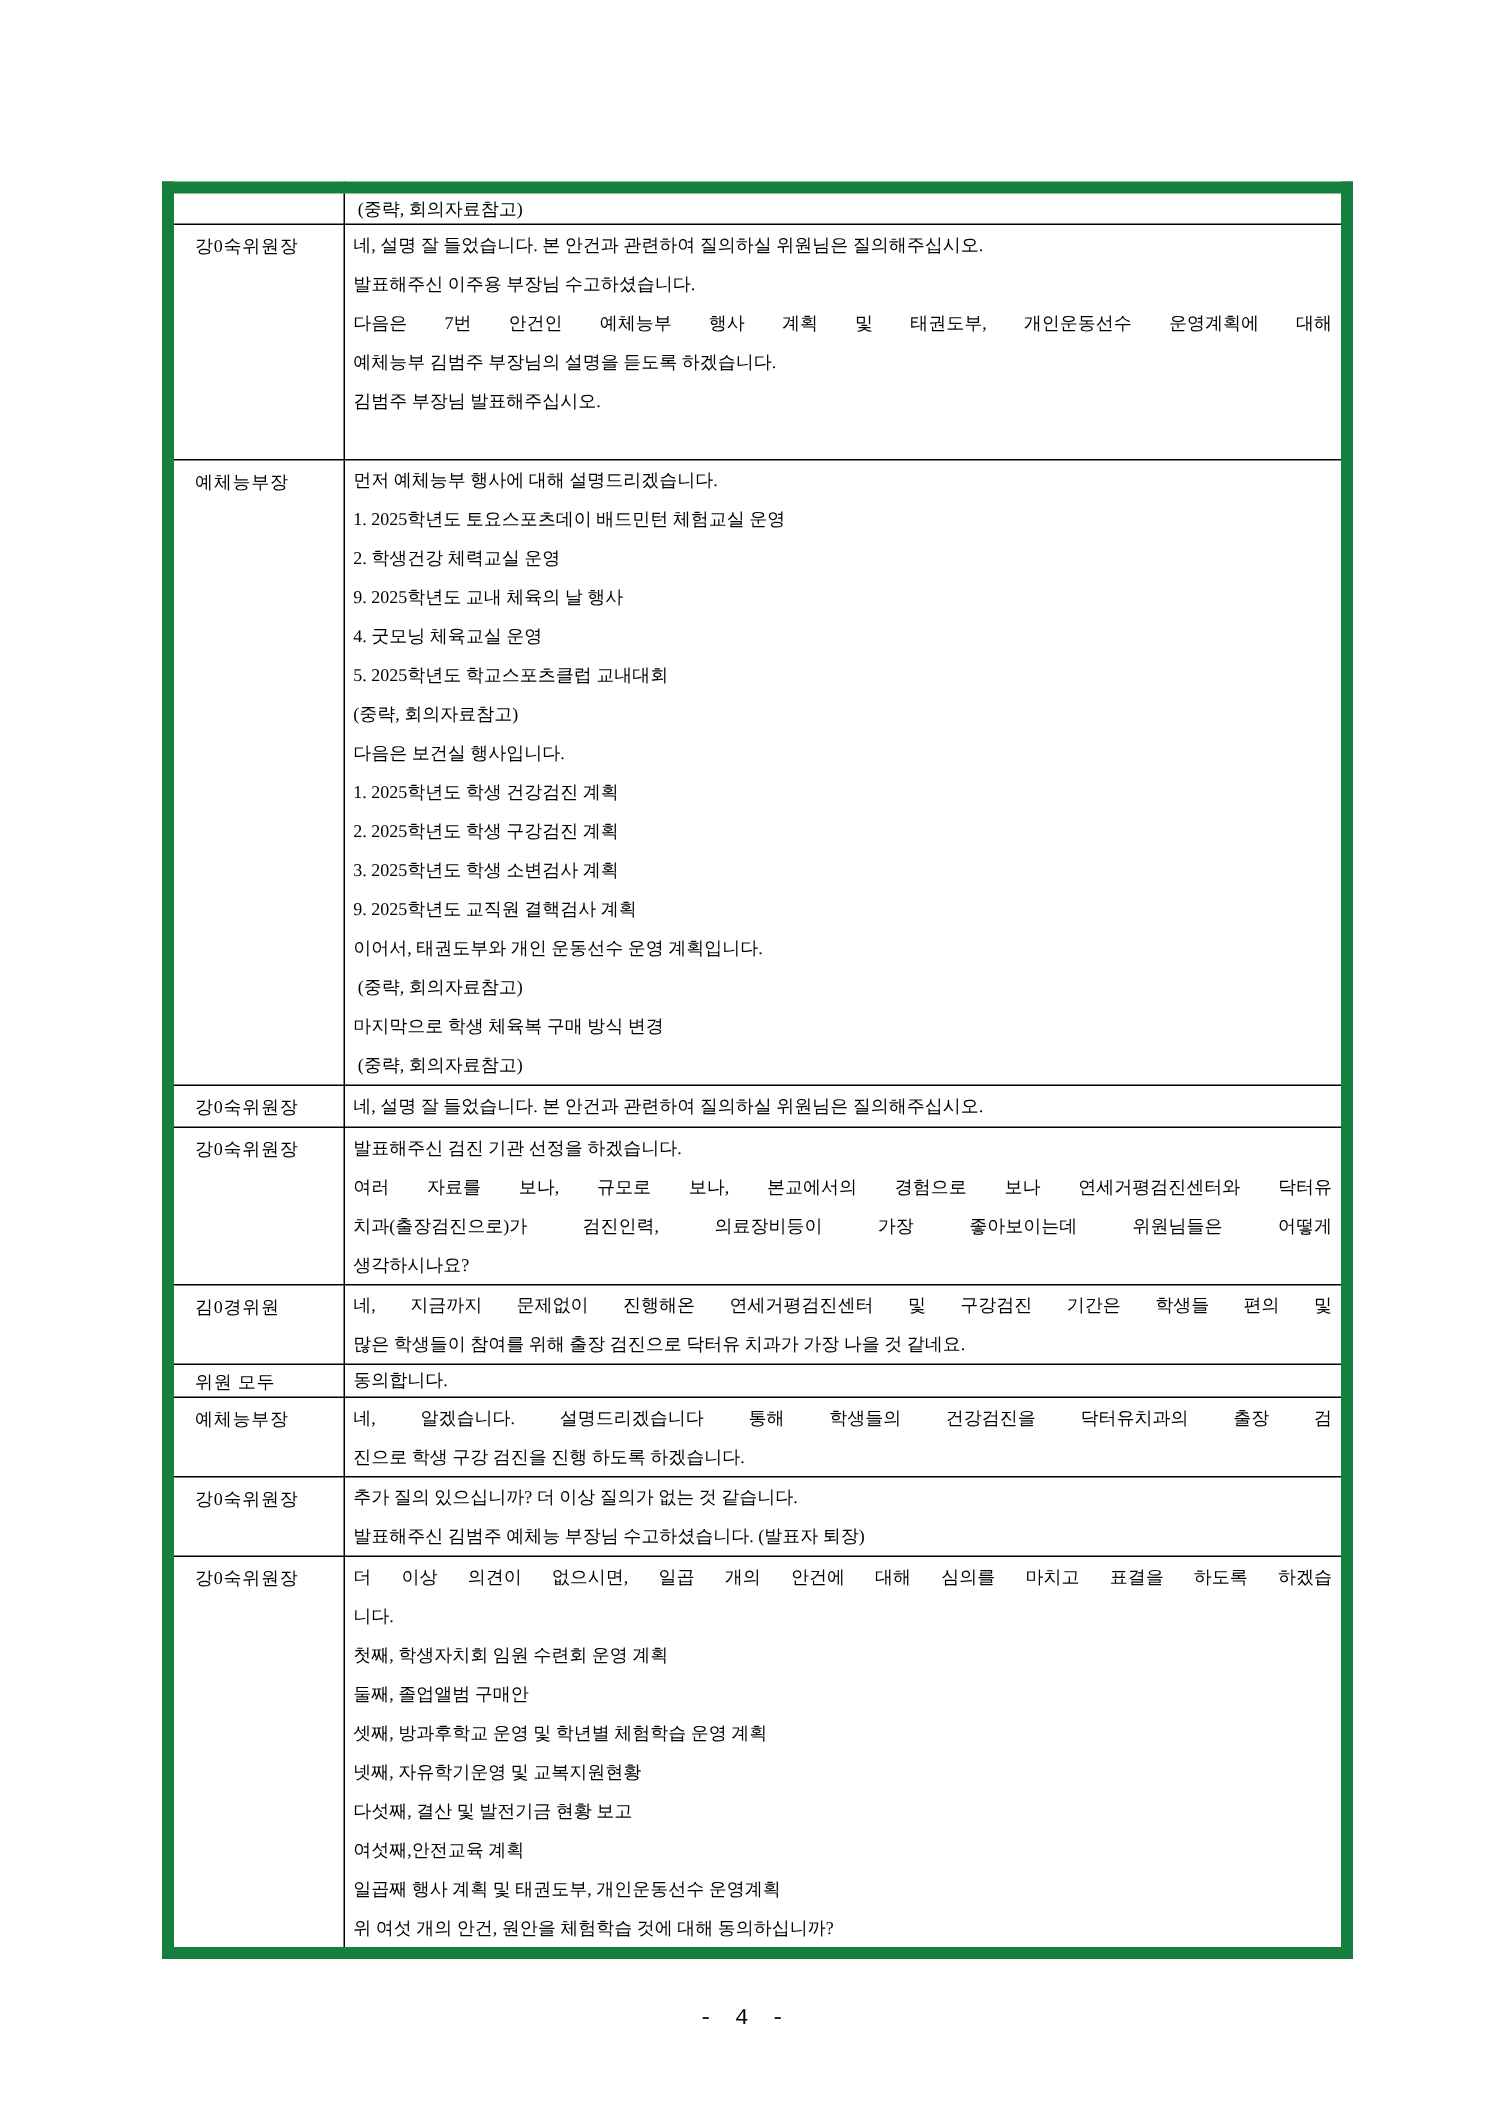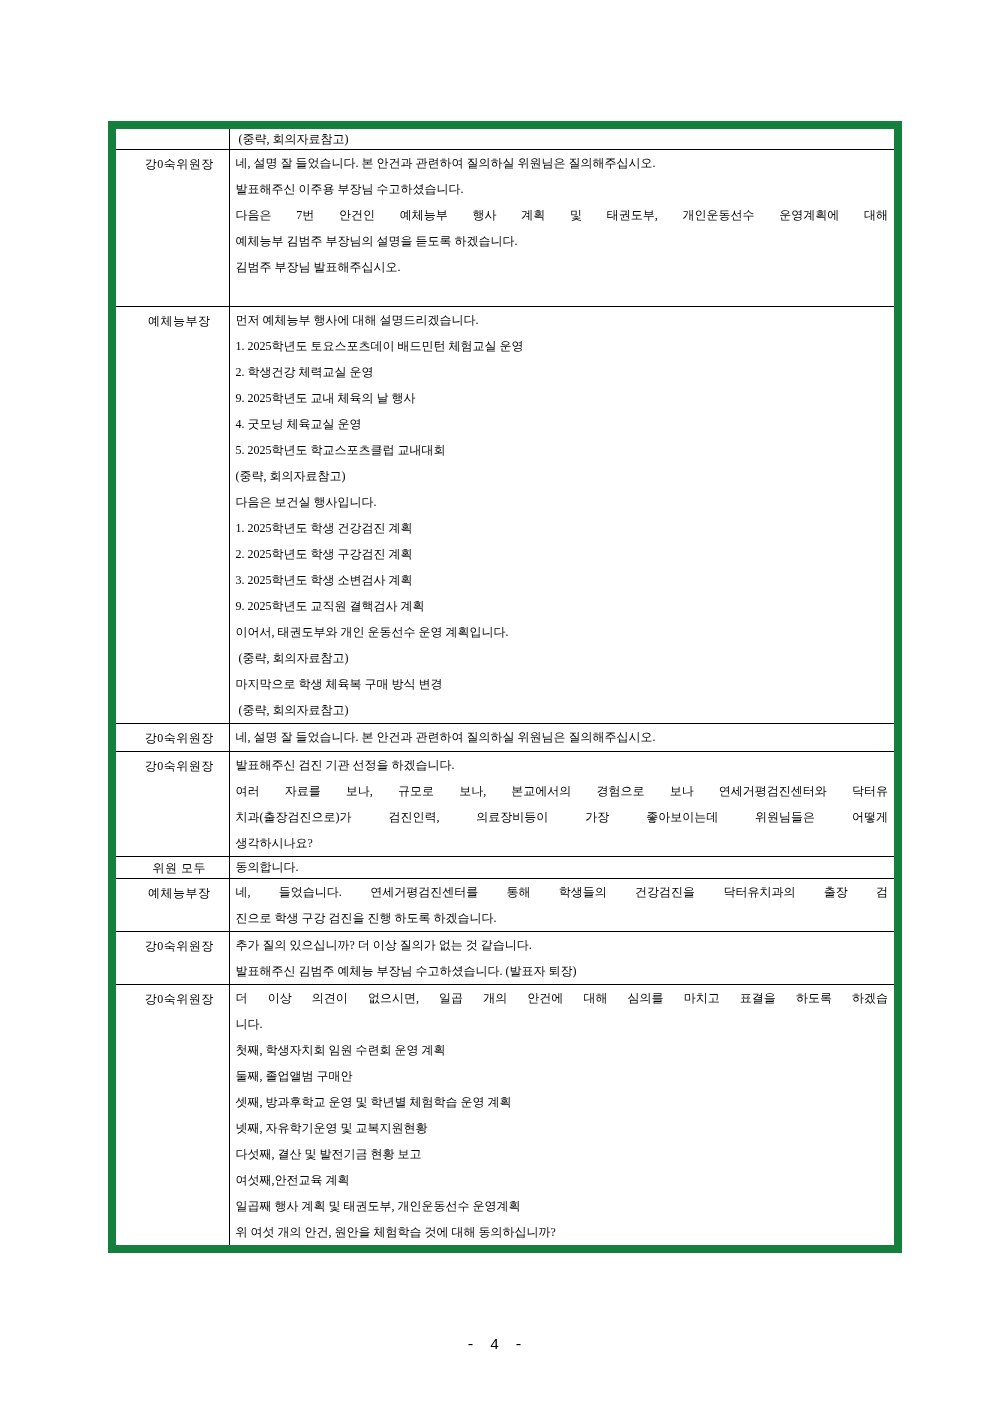--- a/index.html
+++ b/index.html
@@ -25,21 +25,20 @@
     font-size: 12px;
   }
   .col-speaker { width: 117px; }
   .col-content { width: 669px; }
   .minutes-table td {
     border: 1px solid #000000;
     vertical-align: top;
     padding: 0;
   }
   td.speaker-cell {
-    text-align: center;
     padding-top: 1px;
     line-height: 26px;
     letter-spacing: 0.5px;
     overflow: hidden;
     padding-left: 14px;
   }
   td.content-cell {
     padding: 0 6px 0 6px;
     overflow: hidden;
   }
@@ -124,30 +123,37 @@
       </tr>
       <tr>
         <td class="speaker-cell">강0숙위원장</td>
         <td class="content-cell">
           <div class="line">발표해주신 검진 기관 선정을 하겠습니다.</div>
           <div class="line j">여러 자료를 보나, 규모로 보나, 본교에서의 경험으로 보나 연세거평검진센터와 닥터유</div>
           <div class="line j">치과(출장검진으로)가 검진인력, 의료장비등이 가장 좋아보이는데 위원님들은 어떻게</div>
           <div class="line">생각하시나요?</div>
         </td>
       </tr>
+      <tr>
+        <td class="speaker-cell">김0경위원</td>
+        <td class="content-cell">
+          <div class="line j">네, 지금까지 문제없이 진행해온 연세거평검진센터 및 구강검진 기간은 학생들 편의 및</div>
+          <div class="line">많은 학생들이 참여를 위해 출장 검진으로 닥터유 치과가 가장 나을 것 같네요.</div>
+        </td>
+      </tr>
       <tr class="compact">
         <td class="speaker-cell">위원 모두</td>
         <td class="content-cell">
           <div class="line">동의합니다.</div>
         </td>
       </tr>
       <tr>
         <td class="speaker-cell">예체능부장</td>
         <td class="content-cell">
-          <div class="line j">네, 들었습니다. 연세거평검진센터를 통해 학생들의 건강검진을 닥터유치과의 출장 검</div>
+          <div class="line j">네, 알겠습니다. 설명드리겠습니다 통해 학생들의 건강검진을 닥터유치과의 출장 검</div>
           <div class="line">진으로 학생 구강 검진을 진행 하도록 하겠습니다.</div>
         </td>
       </tr>
       <tr>
         <td class="speaker-cell">강0숙위원장</td>
         <td class="content-cell">
           <div class="line">추가 질의 있으십니까? 더 이상 질의가 없는 것 같습니다.</div>
           <div class="line">발표해주신 김범주 예체능 부장님 수고하셨습니다. (발표자 퇴장)</div>
         </td>
       </tr>

